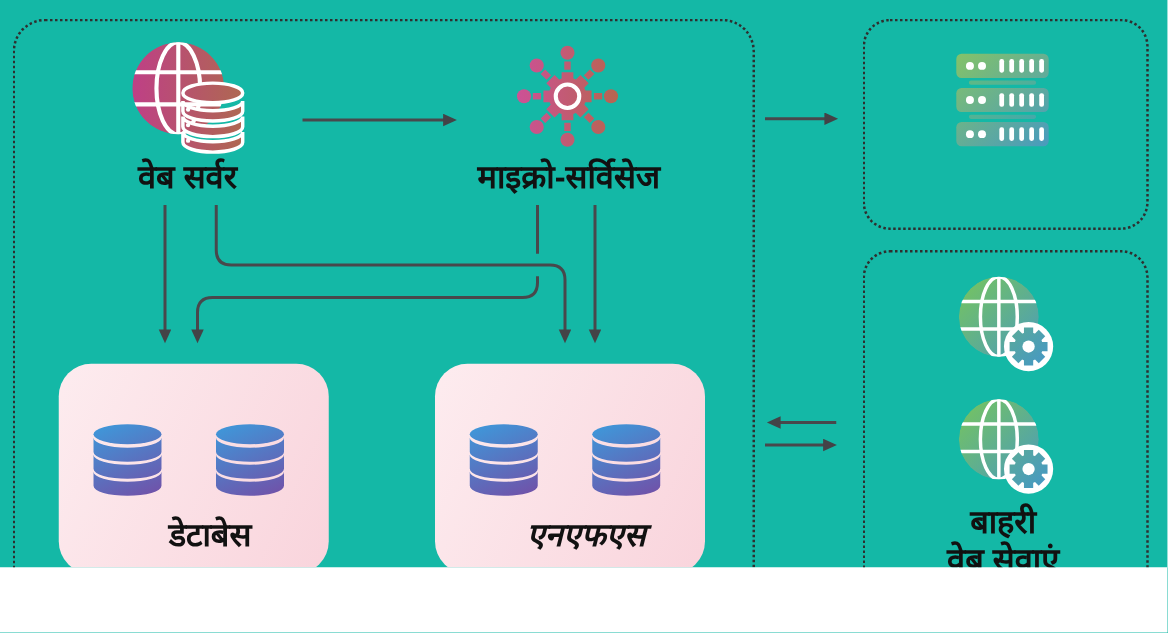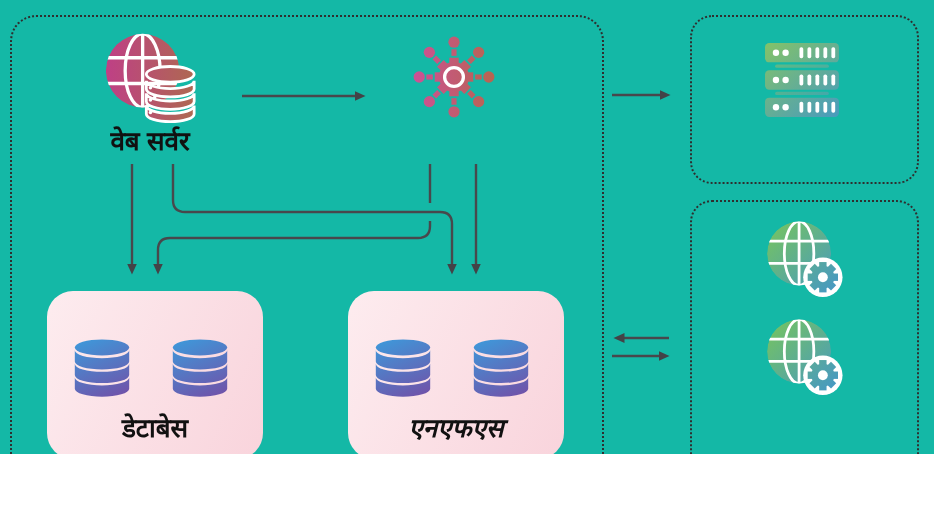--- a/index.html
+++ b/index.html
@@ -18,21 +18,21 @@
   .icon{position:absolute;}
   .pink-box{
     position:absolute;top:291px;width:216px;height:168px;border-radius:26px;
     background:linear-gradient(115deg,#fdecef 0%,#f9d4dc 100%);
   }
   .pink-db{left:47px;}
   .pink-nfs{left:348px;font-style:italic;}
   .cyl{position:absolute;top:46px;width:60px;height:64px;}
   .cyl-1{left:25px;}
   .cyl-2{left:123px;}
-  .pink-label{left:0;width:100%;top:122px;}
+  .pink-label{left:13px;width:100%;top:122px;}
   .arrow-layer{position:absolute;left:0;top:0;width:934px;height:506px;pointer-events:none;z-index:5;}
   .defs-holder{position:absolute;width:0;height:0;overflow:hidden;}
 </style>
 </head>
 <body>
 
 <div class="stage">
 
   <svg class="defs-holder" aria-hidden="true">
     <defs>
@@ -212,20 +212,21 @@
   <div class="dotted-box main-box"></div>
 
   <svg class="icon" style="left:104px;top:32px;width:92px;height:92px">
       <use href="#sym-web"></use>
     </svg>
   <div class="node-label" style="left:60px;top:126px;width:180px">वेब सर्वर</div>
 
   <svg class="icon" style="left:407px;top:30px;width:94px;height:94px">
       <use href="#sym-micro"></use>
     </svg>
+  <div class="node-label" style="left:345px;top:126px;width:220px">माइक्रो-सर्विसेज</div>
 
   <div class="pink-box pink-db">
     <svg class="cyl cyl-1">
         <use href="#sym-db"></use>
       </svg>
     <svg class="cyl cyl-2">
         <use href="#sym-db"></use>
       </svg>
     <div class="node-label pink-label">डेटाबेस</div>
   </div>
@@ -245,14 +246,18 @@
       <use href="#sym-rack"></use>
     </svg>
 
   <div class="dotted-box ext-box"></div>
   <svg class="icon" style="left:762px;top:219px;width:84px;height:82px">
       <use href="#sym-gg"></use>
     </svg>
   <svg class="icon" style="left:762px;top:317px;width:84px;height:82px">
       <use href="#sym-gg"></use>
     </svg>
+  <div class="node-label" style="left:690px;top:402px;width:225px">
+    <div>बाहरी</div>
+    <div>वेब सेवाएं</div>
+  </div>
 
 </div>
 
 </body></html>

